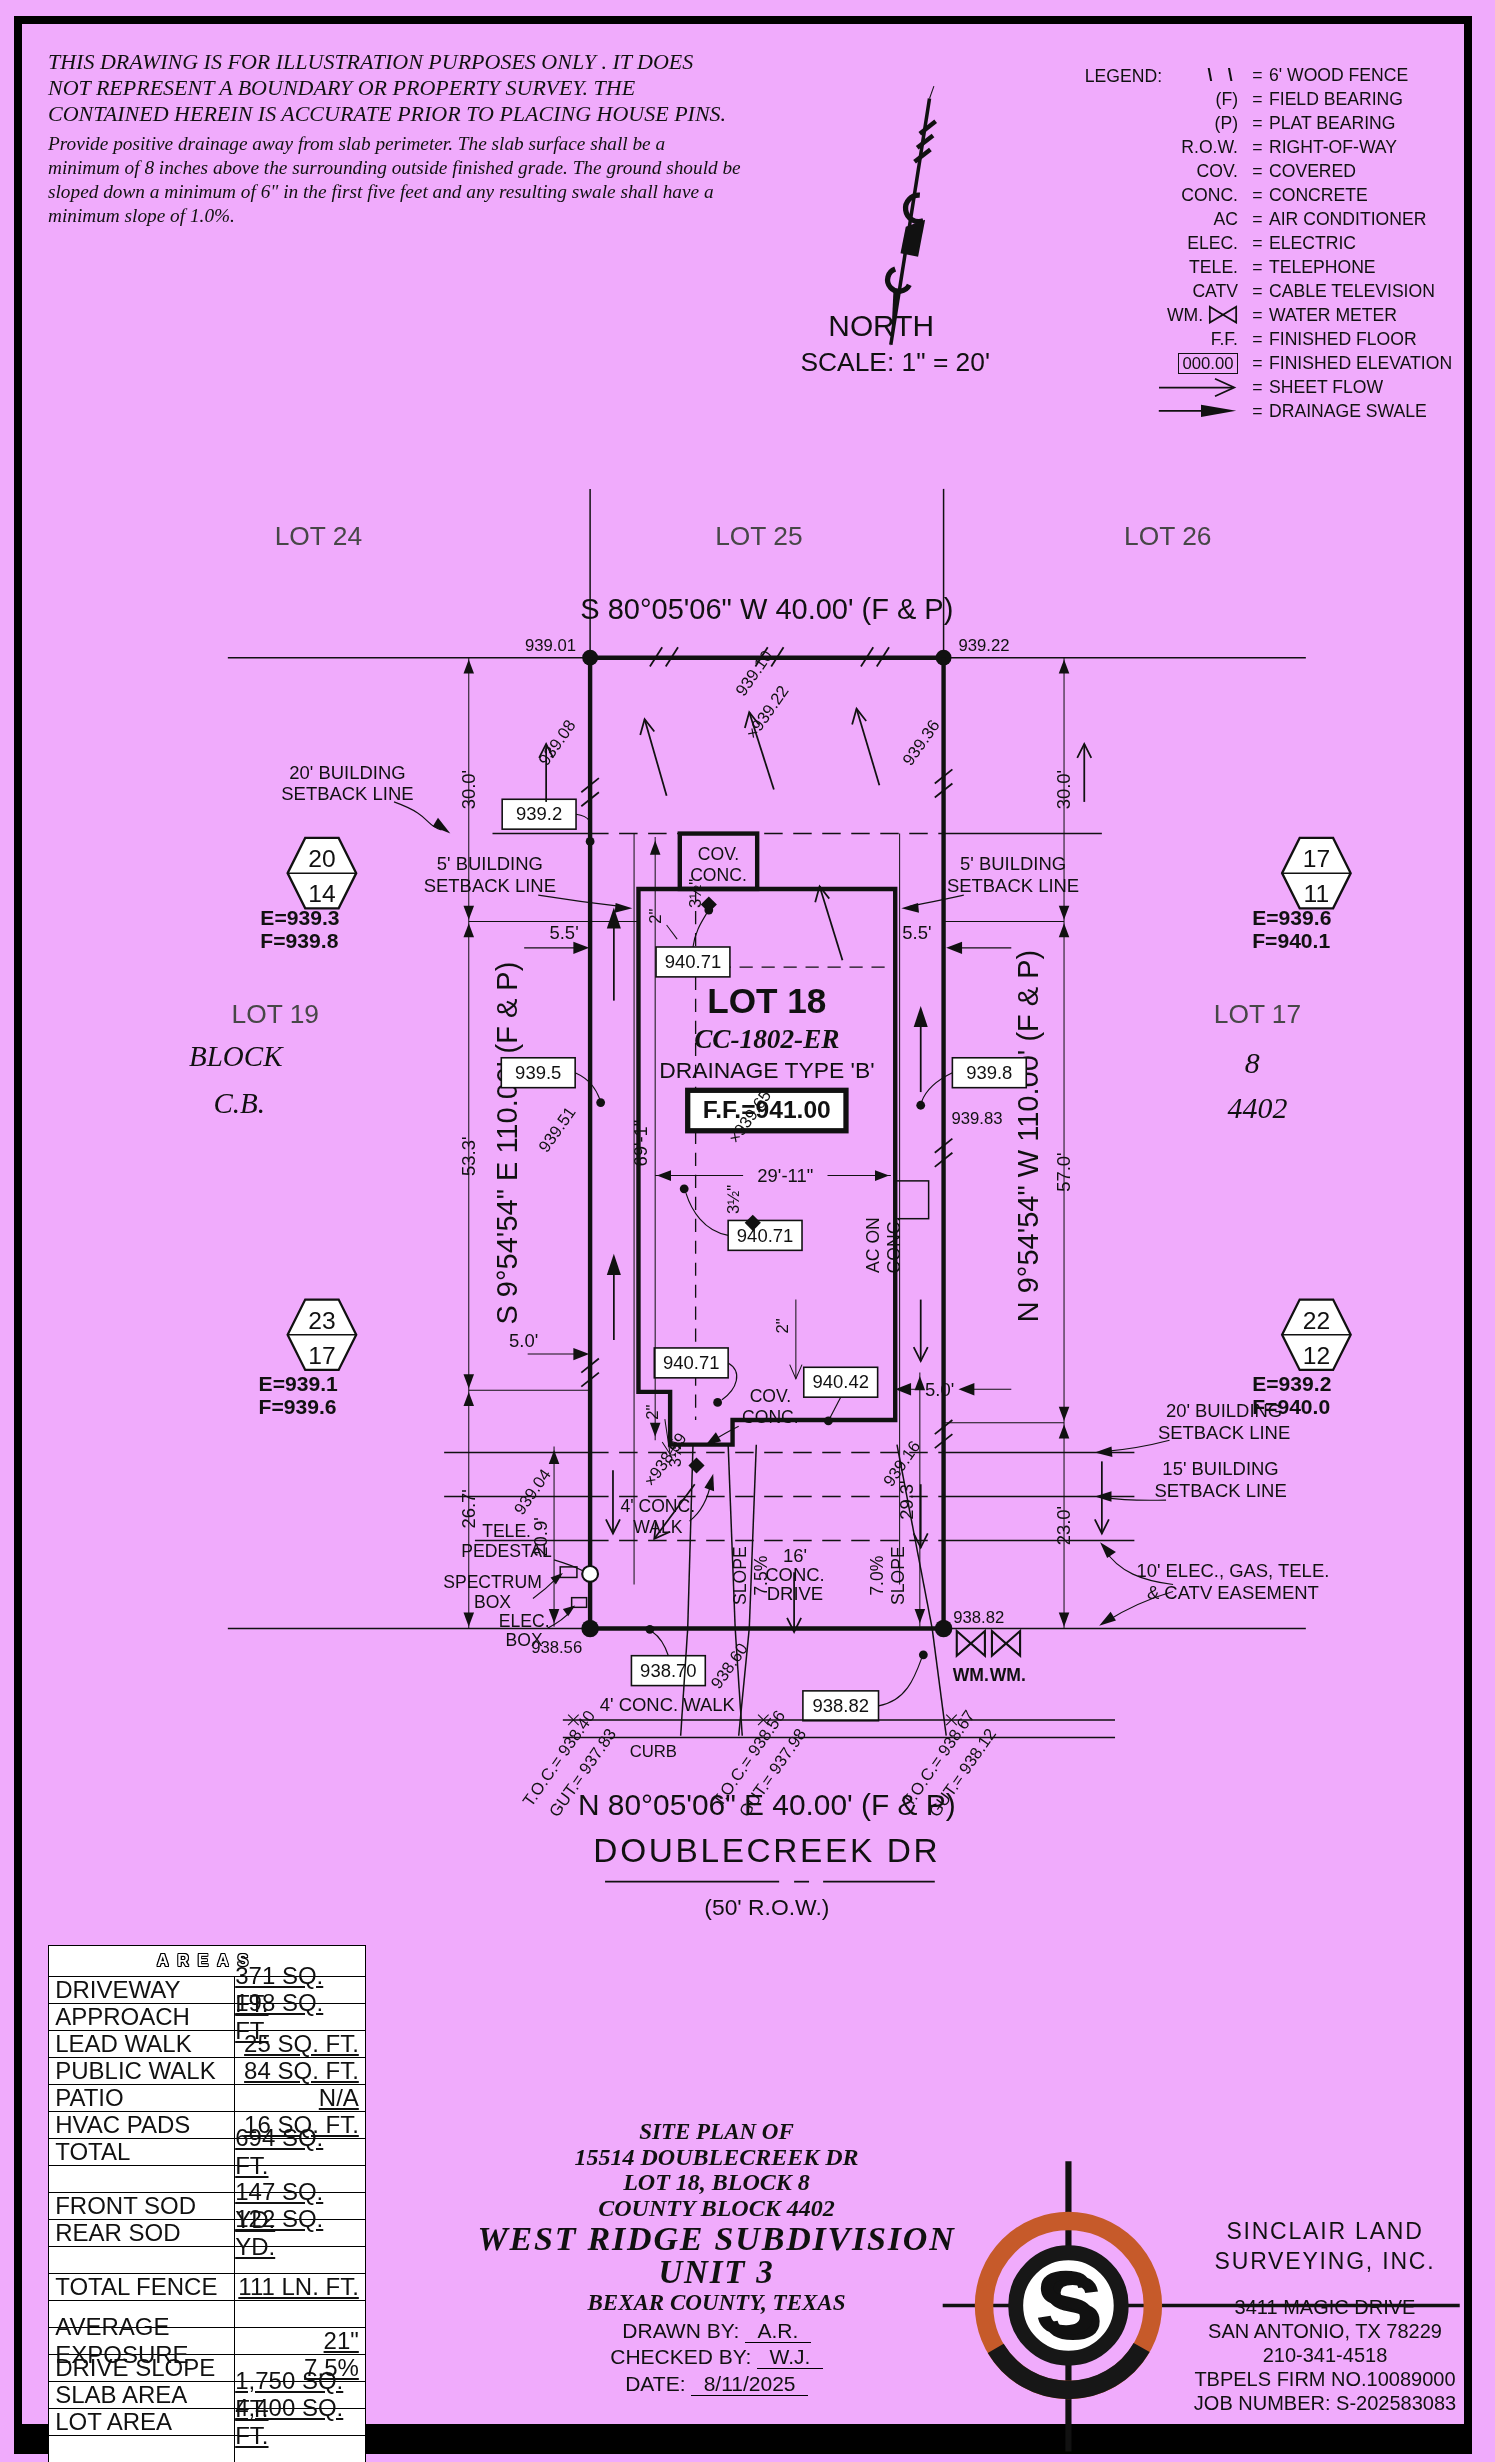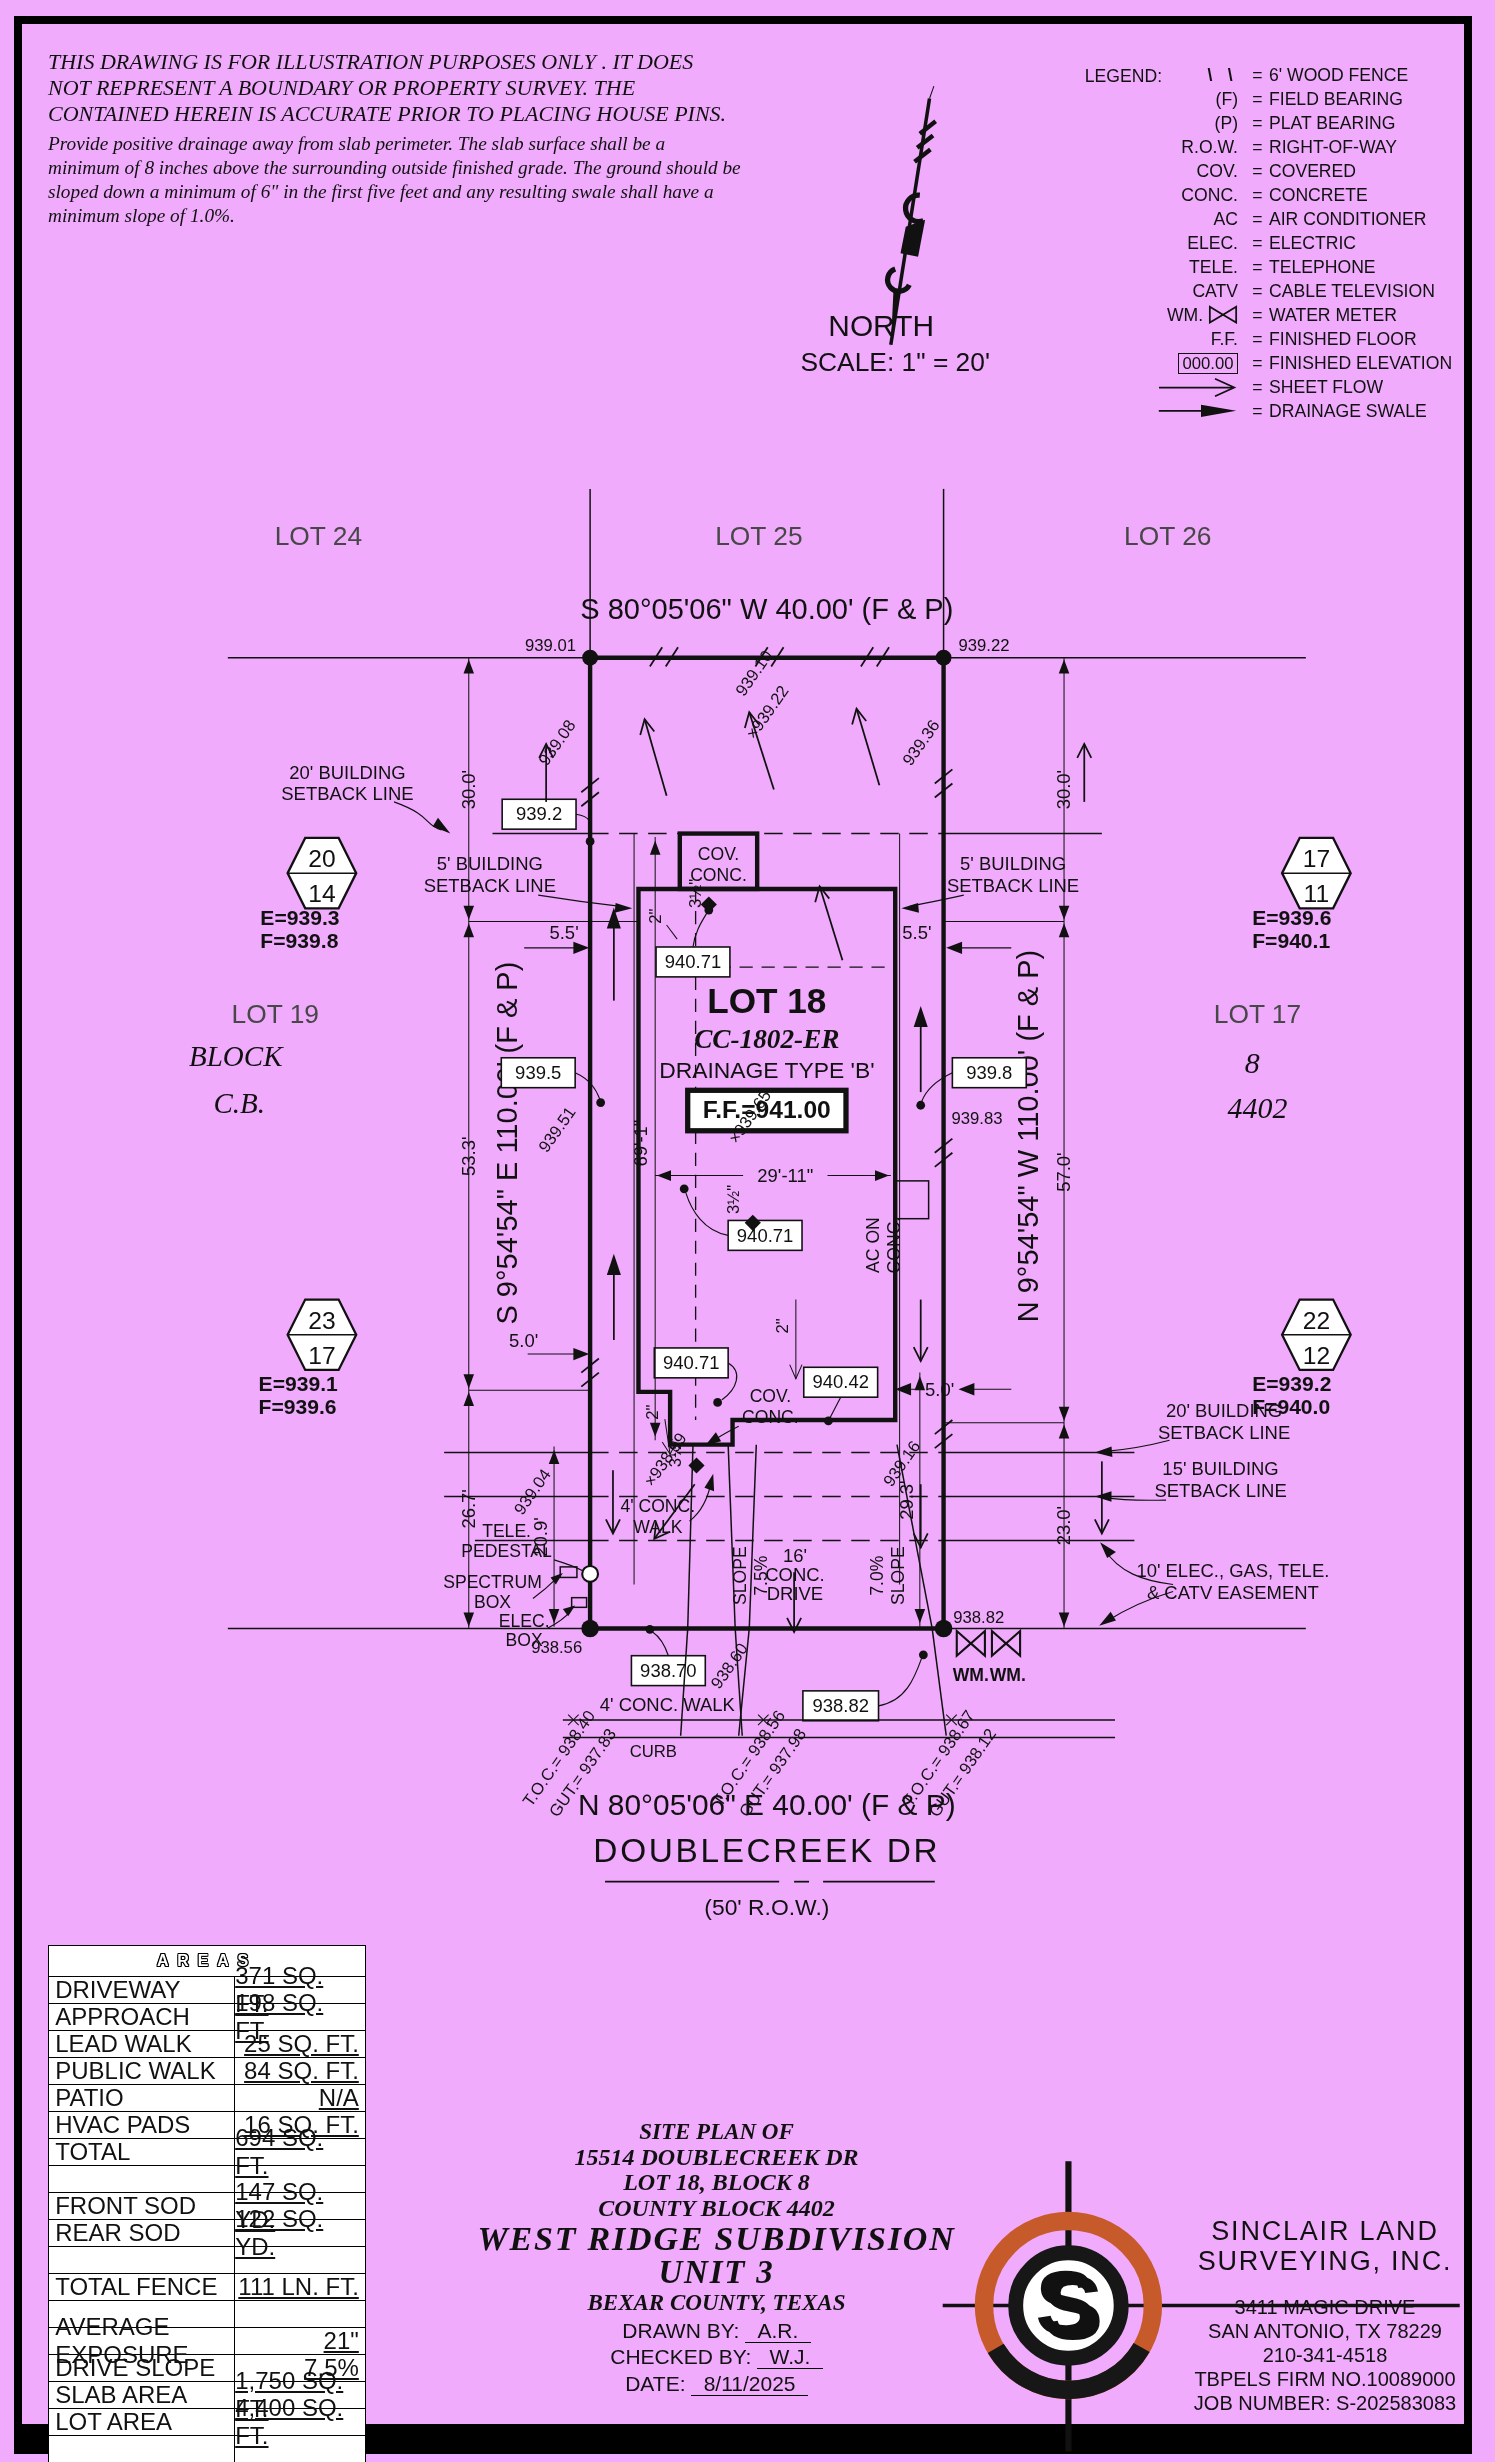--- a/index.html
+++ b/index.html
@@ -33,21 +33,21 @@
   #titleblock{position:absolute;left:457px;top:2119px;width:479px;text-align:center;font-family:"Liberation Serif",serif;margin-left:20px;}
   #titleblock .t1{font-style:italic;font-weight:bold;font-size:23px;line-height:25.5px;}
   #titleblock .t2{font-style:italic;font-weight:bold;font-size:24px;line-height:25.5px;}
   #titleblock .t5{font-style:italic;font-weight:bold;font-size:34px;line-height:35px;letter-spacing:1.8px;}
   #titleblock .t6{font-style:italic;font-weight:bold;font-size:33px;line-height:33px;letter-spacing:1.8px;}
   #titleblock .t7{font-style:italic;font-weight:bold;font-size:23px;line-height:28px;}
   #titleblock .meta{font-family:"Liberation Sans",sans-serif;font-size:21px;line-height:24.6px;margin-top:1.8px;}
   #titleblock .meta .u{border-bottom:1.8px solid #000;padding:0 12.3px;}
   
   #company{position:absolute;left:1185px;top:2216px;width:280px;text-align:center;}
-  #company .n{font-size:27px;line-height:30px;letter-spacing:1.8px;}
+  #company .n{font-size:23px;line-height:30px;letter-spacing:1.8px;}
   #company .a{font-size:20px;line-height:24px;}
   #company .gap{height:19.3px;}
   svg text{font-family:"Liberation Sans",sans-serif;fill:#111;}.fs19{font-size:19px}.fs20{font-size:20px}.fs21{font-size:21px}
   .fs24{font-size:24px}.fs26{font-size:26px}.fs28{font-size:28px}.fs30{font-size:30px}.fs31{font-size:31px}
   .fs33{font-size:33px}.fs34{font-size:34px}.fs38{font-size:38px}.fs40{font-size:40px}
   .mid{text-anchor:middle}.end{text-anchor:end}
   .gray{fill:#474747}
   .ser{font-family:"Liberation Serif",serif;font-style:italic}
   .b{font-weight:bold}.w6{font-weight:600}
   .thick{stroke:#111;stroke-width:5;fill:none}

